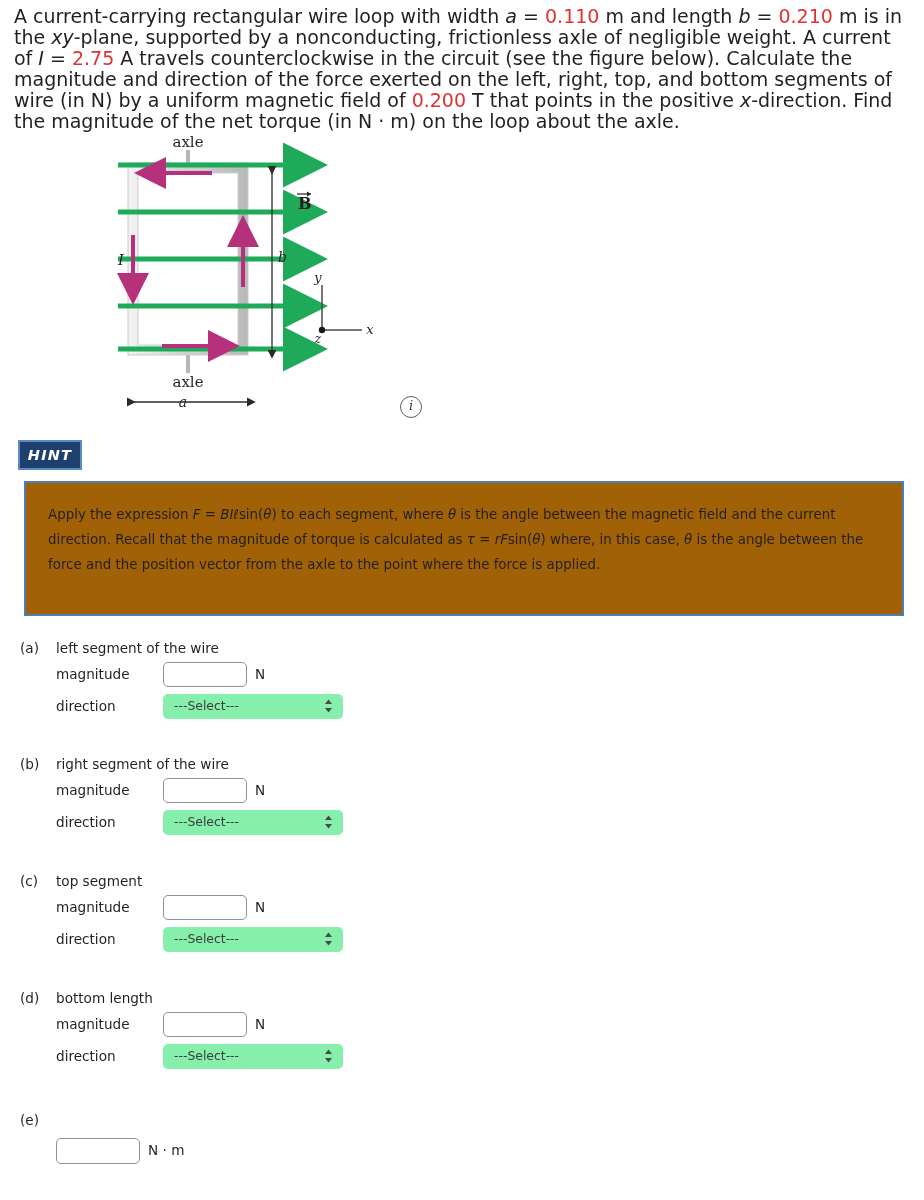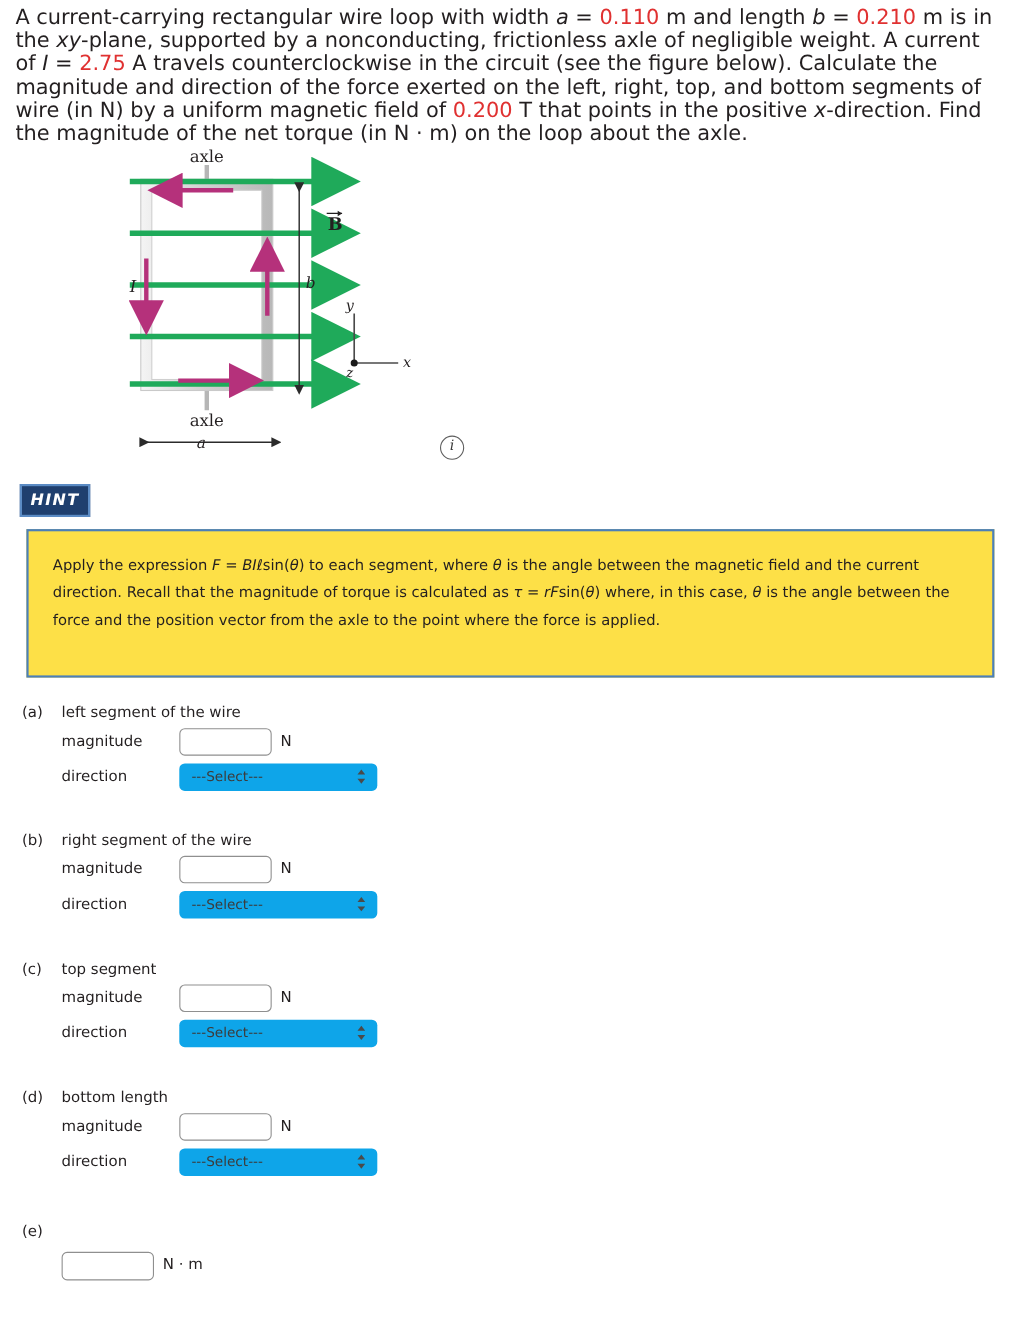--- a/index.html
+++ b/index.html
@@ -74,21 +74,21 @@
     font-style: italic;
   }
   .hint-box {
     position: absolute;
     left: 24px;
     top: 481px;
     width: 880px;
     height: 135px;
     border: 2px solid #4b7fba;
     box-sizing: border-box;
-    background: #fde047;
+    background: #a16207;
   }
   .hint-text {
     position: absolute;
     left: 22px;
     top: 19px;
     width: 820px;
     font-size: 13.4px;
     line-height: 25px;
     color: #231f20;
   }
@@ -143,21 +143,21 @@
     top: 4px;
     font-size: 13.6px;
     color: #231f20;
   }
   .selbox {
     position: absolute;
     left: 163px;
     top: 0px;
     width: 180px;
     height: 25px;
-    background: #0ea5e9;
+    background: #86efac;
     border: none;
     border-radius: 5px;
     box-sizing: border-box;
   }
   .sel-text {
     position: absolute;
     left: 11px;
     top: 4px;
     font-size: 12.4px;
     color: #3c3c3c;

